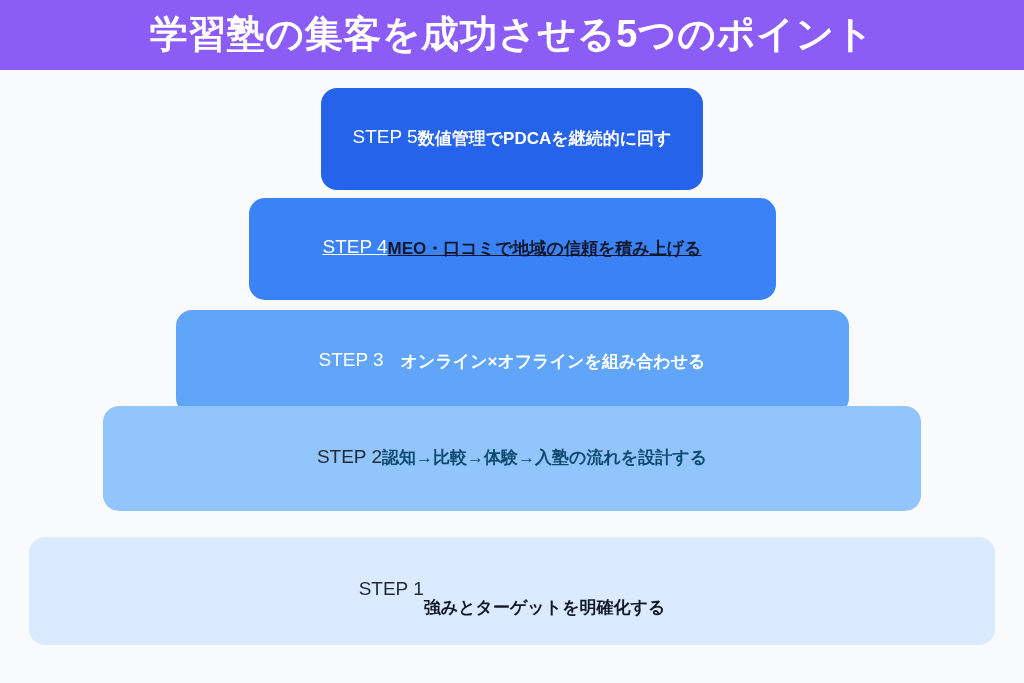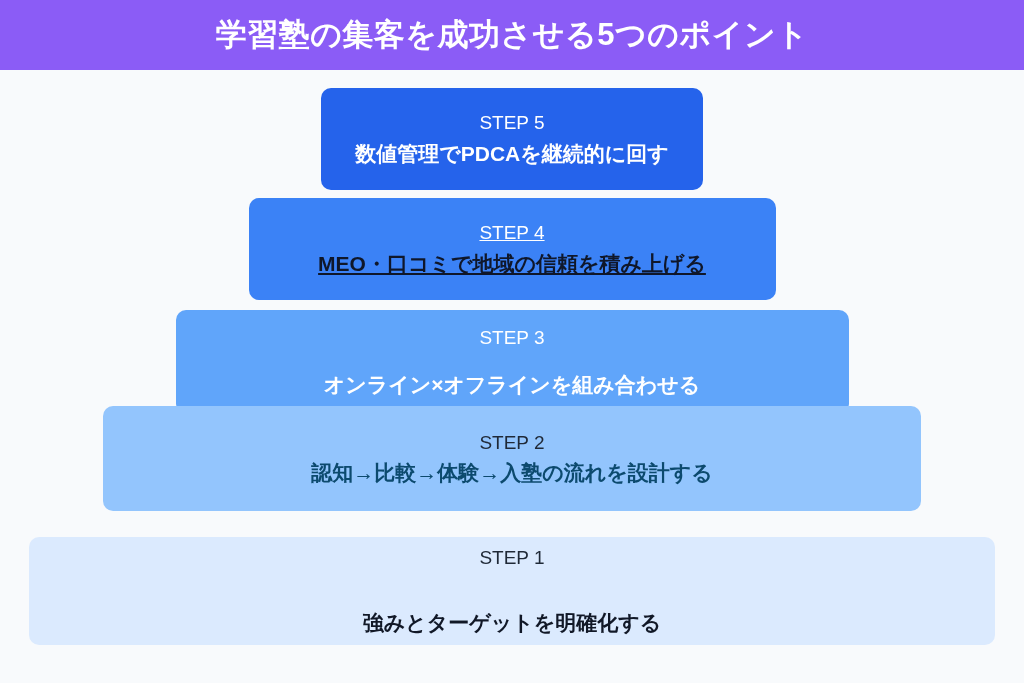--- a/index.html
+++ b/index.html
@@ -27,21 +27,21 @@
     left: 0;
     width: 1024px;
     height: 70px;
     background: #8b5cf6;
     display: flex;
     align-items: center;
     justify-content: center;
   }
   .header-title {
     color: #ffffff;
-    font-size: 31px;
+    font-size: 38px;
     font-weight: bold;
     letter-spacing: 0.5px;
     line-height: 1.1;
     text-align: center;
     white-space: nowrap;
   }
   .pyramid {
     position: absolute;
     top: 70px;
     left: 0;
@@ -51,36 +51,35 @@
   .step-row {
     position: absolute;
     left: 0;
     width: 1024px;
     display: flex;
     align-items: center;
     justify-content: center;
   }
   .step-box {
     box-sizing: border-box;
-    border-radius: 10px;
+    border-radius: 16px;
     display: flex;
-    flex-direction: column;
     align-items: center;
     justify-content: center;
     text-align: center;
     padding: 6px 14px;
   }
   .step-label {
     font-size: 19px;
     font-weight: normal;
     line-height: 1.35;
     margin-bottom: 4px;
   }
   .step-text {
-    font-size: 21px;
+    font-size: 17px;
     font-weight: bold;
     line-height: 1.35;
     white-space: nowrap;
   }
 
   
   #row-5 { top: 18px; height: 102px; }
   #row-4 { top: 128px; height: 102px; }
   #row-3 { top: 240px; height: 104px; }
   #row-2 { top: 336px; height: 105px; }

